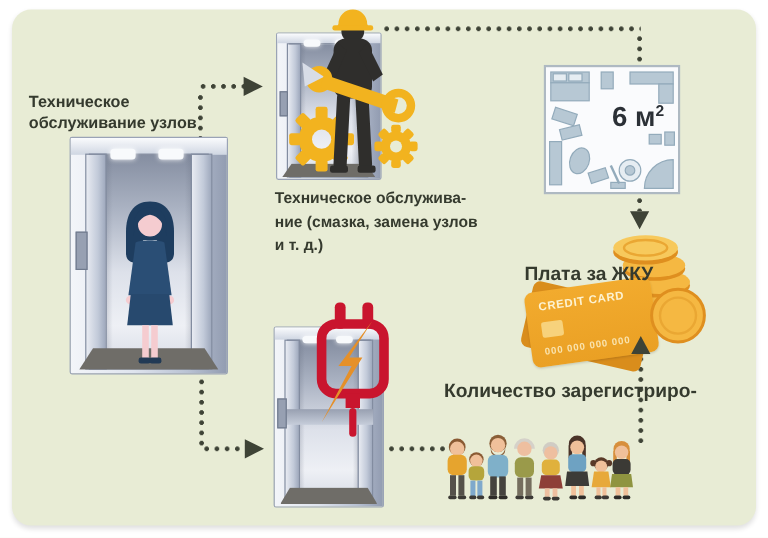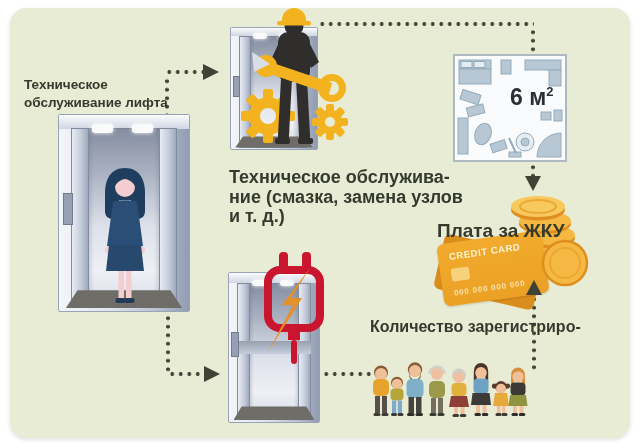--- a/index.html
+++ b/index.html
@@ -3,23 +3,23 @@
 <meta charset="utf-8">
 <style>
   html,body{margin:0;padding:0;background:#ffffff;}
   .stage{position:relative;width:640px;height:448px;background:#ffffff;overflow:hidden;
          font-family:"Liberation Sans",sans-serif;}
   .panel{position:absolute;left:10px;top:8px;right:10px;bottom:10px;background:#e8ecd5;
          border-radius:16px;box-shadow:0 2px 4px rgba(0,0,0,.12);}
   .lbl{position:absolute;font-weight:bold;color:#353a2e;z-index:6;}
   .lbl div{white-space:nowrap;}
   .lbl-lift{left:24px;top:76px;font-size:13.5px;line-height:17.5px;}
-  .lbl-detail{left:229px;top:168px;font-size:18px;line-height:19.5px;}
+  .lbl-detail{left:229px;top:155px;font-size:13px;line-height:19.5px;}
   .lbl-elec{left:229px;top:228px;font-size:13px;line-height:19.5px;}
-  .lbl-payment{left:437px;top:220px;font-size:19px;}
+  .lbl-payment{left:437px;top:220px;font-size:16px;}
   .lbl-residents{left:370px;top:313px;font-size:16px;line-height:28.5px;}
   .lbl-area{left:510px;top:84px;font-size:23px;color:#2b3036;z-index:6;}
   .lbl-area sup{font-size:13px;}
   
   .dh{position:absolute;height:4px;z-index:1;
       background-image:radial-gradient(circle,#3e4336 1.7px,rgba(0,0,0,0) 2.1px);
       background-size:8.5px 4px;background-repeat:repeat-x;}
   .dv{position:absolute;width:4px;z-index:1;
       background-image:radial-gradient(circle,#3e4336 1.7px,rgba(0,0,0,0) 2.1px);
       background-size:4px 8.5px;background-repeat:repeat-y;}
@@ -84,21 +84,21 @@
   <div class="dh" style="left:168px;top:372px;width:36px;"></div>
   <div class="ar r" style="left:204px;top:366px;"></div>
 
   <div class="dh" style="left:322px;top:372px;width:50px;"></div>
 
   <div class="dv" style="left:532px;top:295px;height:77px;"></div>
   <div class="ar u" style="left:526px;top:280px;"></div>
 
   <div class="lbl lbl-lift">
     <div>Техническое</div>
-    <div>обслуживание лифта</div>
+    <div>обслуживание узлов</div>
   </div>
   <div class="lbl lbl-detail">
     <div>Техническое обслужива-</div>
     <div>ние (смазка, замена узлов</div>
     <div>и т. д.)</div>
   </div>
   <div class="lbl lbl-payment">Плата за ЖКУ</div>
   <div class="lbl lbl-residents">
     <div>Количество зарегистриро-</div>
   </div>

